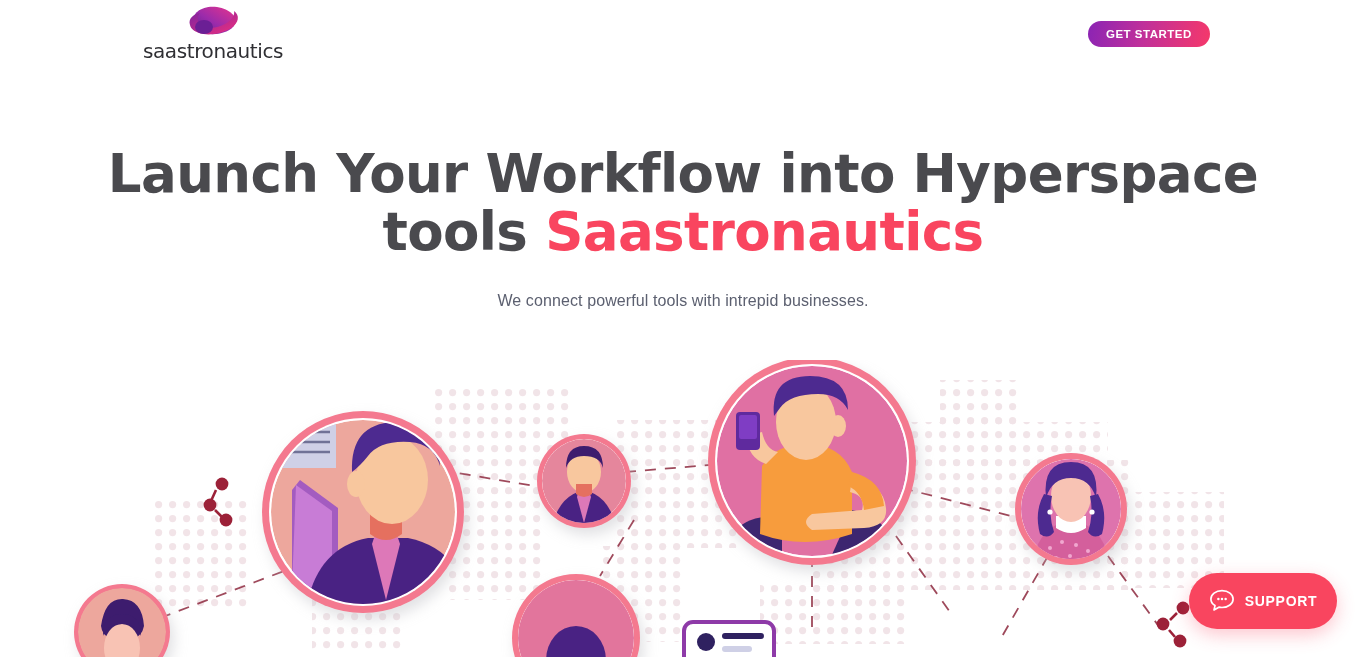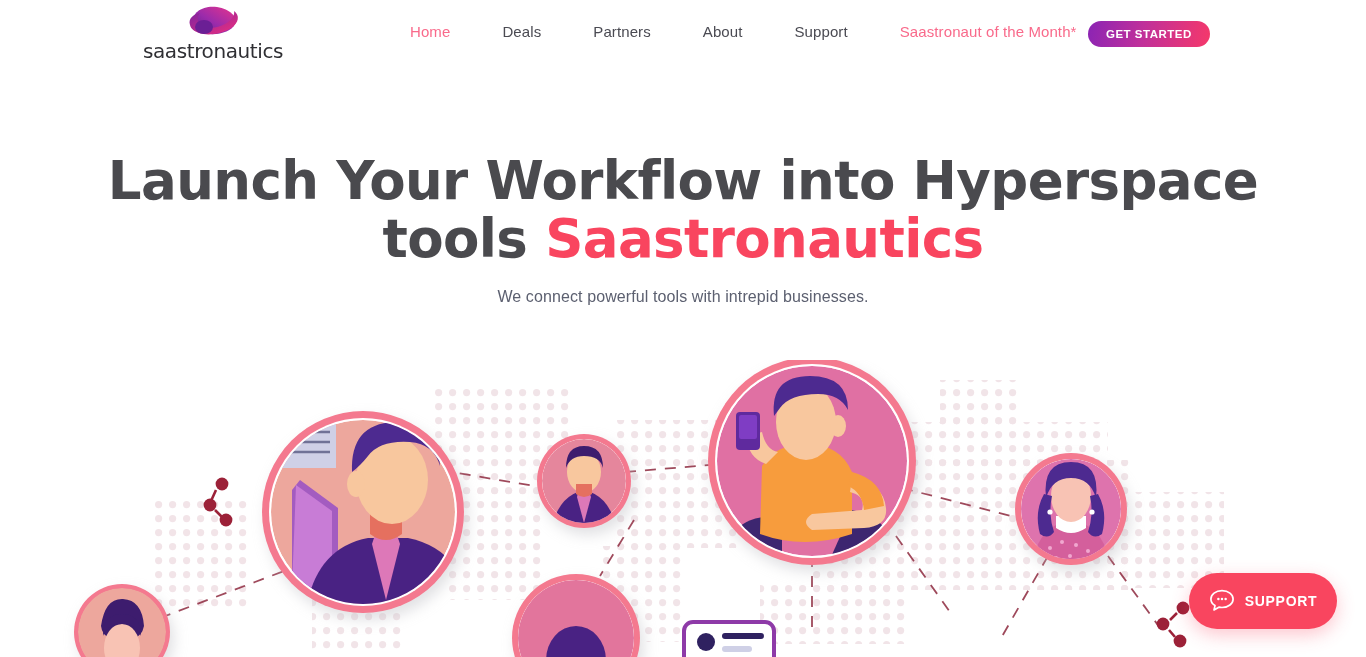--- a/index.html
+++ b/index.html
@@ -38,28 +38,28 @@
   .cta-btn {
     position: absolute; left: 1088px; top: 21px;
     height: 26px; padding: 12px 18px; border: none; border-radius: 14px;
     background: linear-gradient(100deg, #8b24b4 0%, #c0309a 45%, #f5386a 100%);
     color: #ffffff; font-size: 11.5px; font-weight: bold; letter-spacing: 0.5px;
     cursor: pointer; display: flex; align-items: center; justify-content: center;
     font-family: "Liberation Sans", sans-serif;
   }
 
   
-  .hero { position: absolute; top: 152px; left: 0; width: 1366px; text-align: center; z-index: 20; }
+  .hero { position: absolute; top: 145px; left: 0; width: 1366px; text-align: center; z-index: 20; }
   .hero-title {
     font-size: 53px; line-height: 58px; font-weight: bold; color: #4a4a4e;
     letter-spacing: -0.6px; font-family: "DejaVu Sans", sans-serif;
   }
   .hero-title .brandword { color: #f9455f; }
   .hero-sub {
-    margin-top: 20px; font-size: 16px; color: #5c6070; letter-spacing: 0.1px;
+    margin-top: 31px; font-size: 16px; color: #5c6070; letter-spacing: 0.1px;
   }
 
   
   .illus { position: absolute; left: 0; top: 360px; width: 1366px; height: 297px; z-index: 10; }
   .illus svg { display: block; }
 
   
   .support-fab {
     position: absolute; left: 1189px; top: 573px;
     width: 148px; height: 56px; border-radius: 28px;
@@ -94,28 +94,20 @@
             </linearGradient>
           </defs>
           <path d="M10 20 C6 8 20 1 33 3 C46 5 54 13 51 20 C48 27 36 31 25 30 C16 29 12 26 10 20 Z" fill="url(#lg1)"></path>
           <path d="M6 21 C4 15 9 10 16 9 C12 14 13 19 19 22 C25 25 34 24 41 20 C48 16 51 11 50 7 C56 11 55 19 47 24 C38 30 24 32 15 29 C10 27 7 25 6 21 Z" fill="url(#lg2)"></path>
           <ellipse cx="20" cy="23" rx="9" ry="7" fill="#6b1f95"></ellipse>
         </svg>
       </span>
       <span class="brand-name">saastronautics</span>
     </div>
 
-    <nav class="nav">
-      <a class="nav-item active">Home</a>
-      <a class="nav-item">Deals</a>
-      <a class="nav-item">Partners</a>
-      <a class="nav-item">About</a>
-      <a class="nav-item">Support</a>
-      <a class="nav-item accent">Saastronaut of the Month*</a>
-    </nav>
 
     <button class="cta-btn">GET STARTED</button>
   </header>
 
   <section class="hero">
     <h1 class="hero-title">
       <span>Launch Your Workflow into Hyperspace</span><br>
       <span>tools </span><span class="brandword">Saastronautics</span>
     </h1>
     <p class="hero-sub">We connect powerful tools with intrepid businesses.</p>

